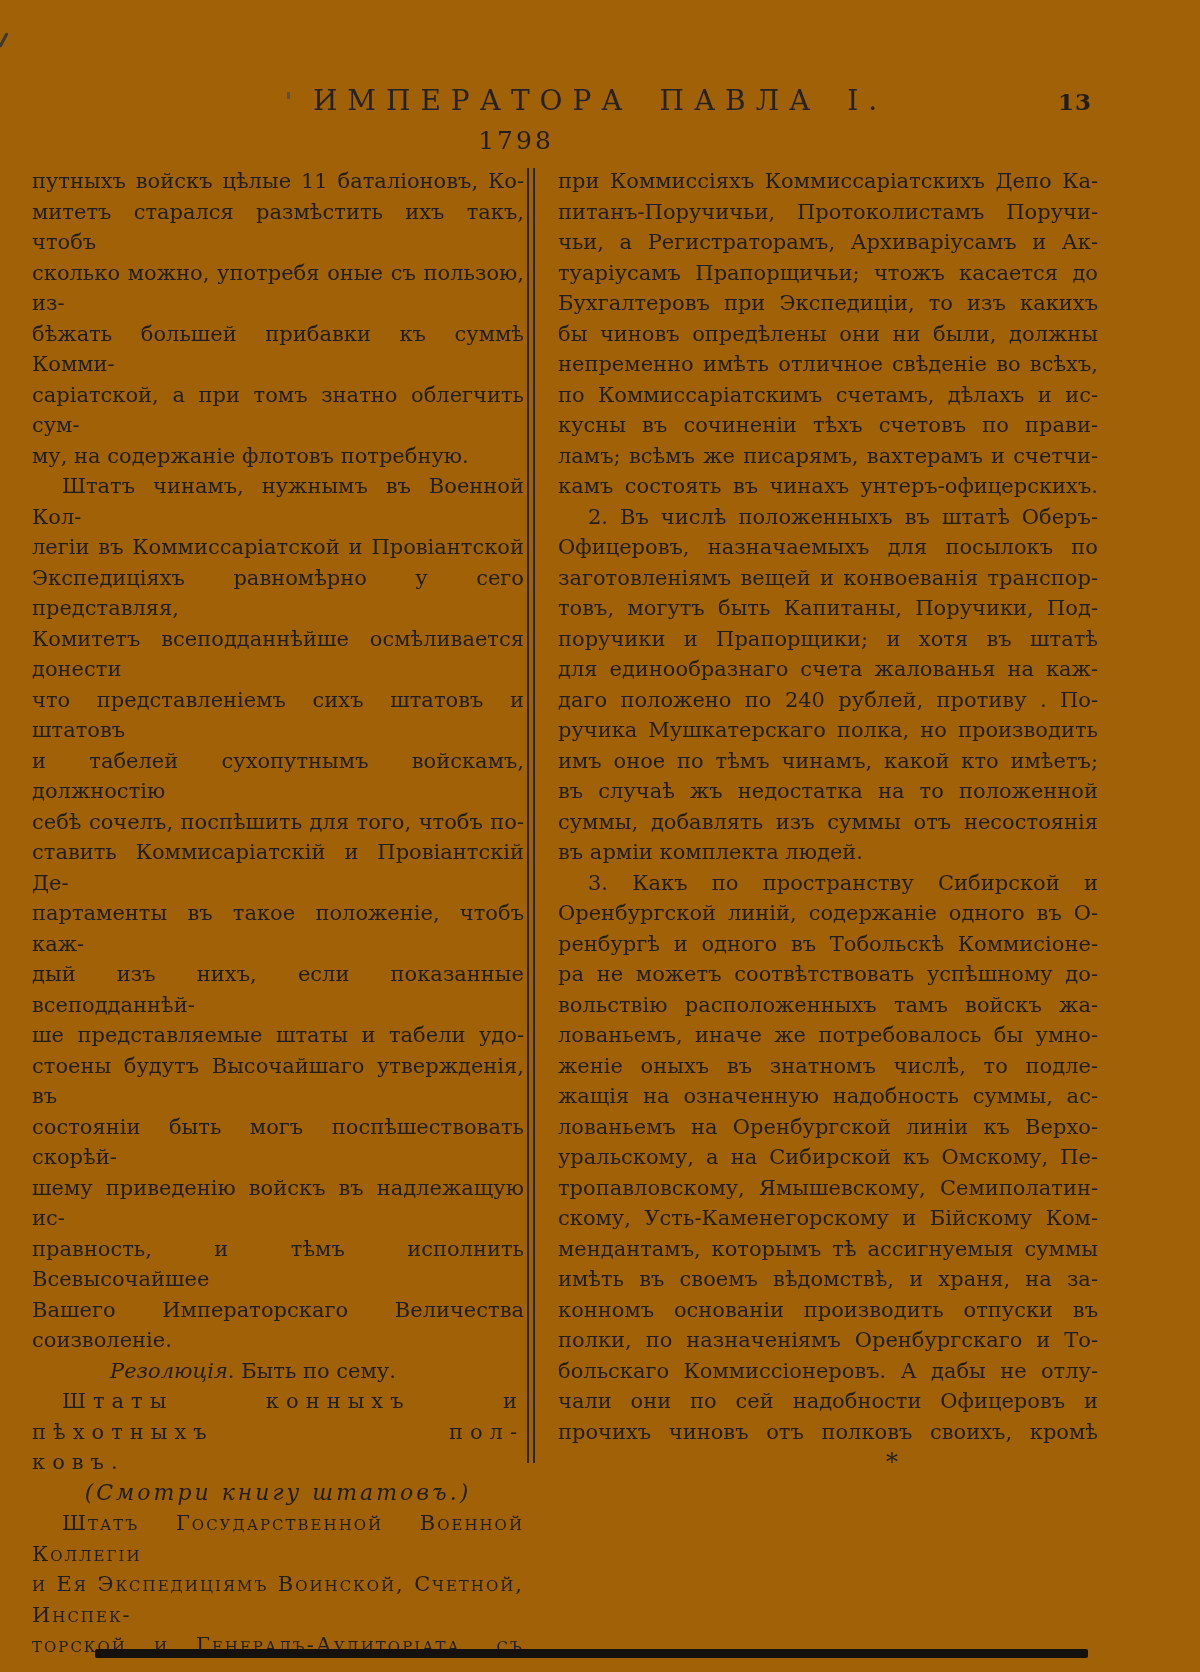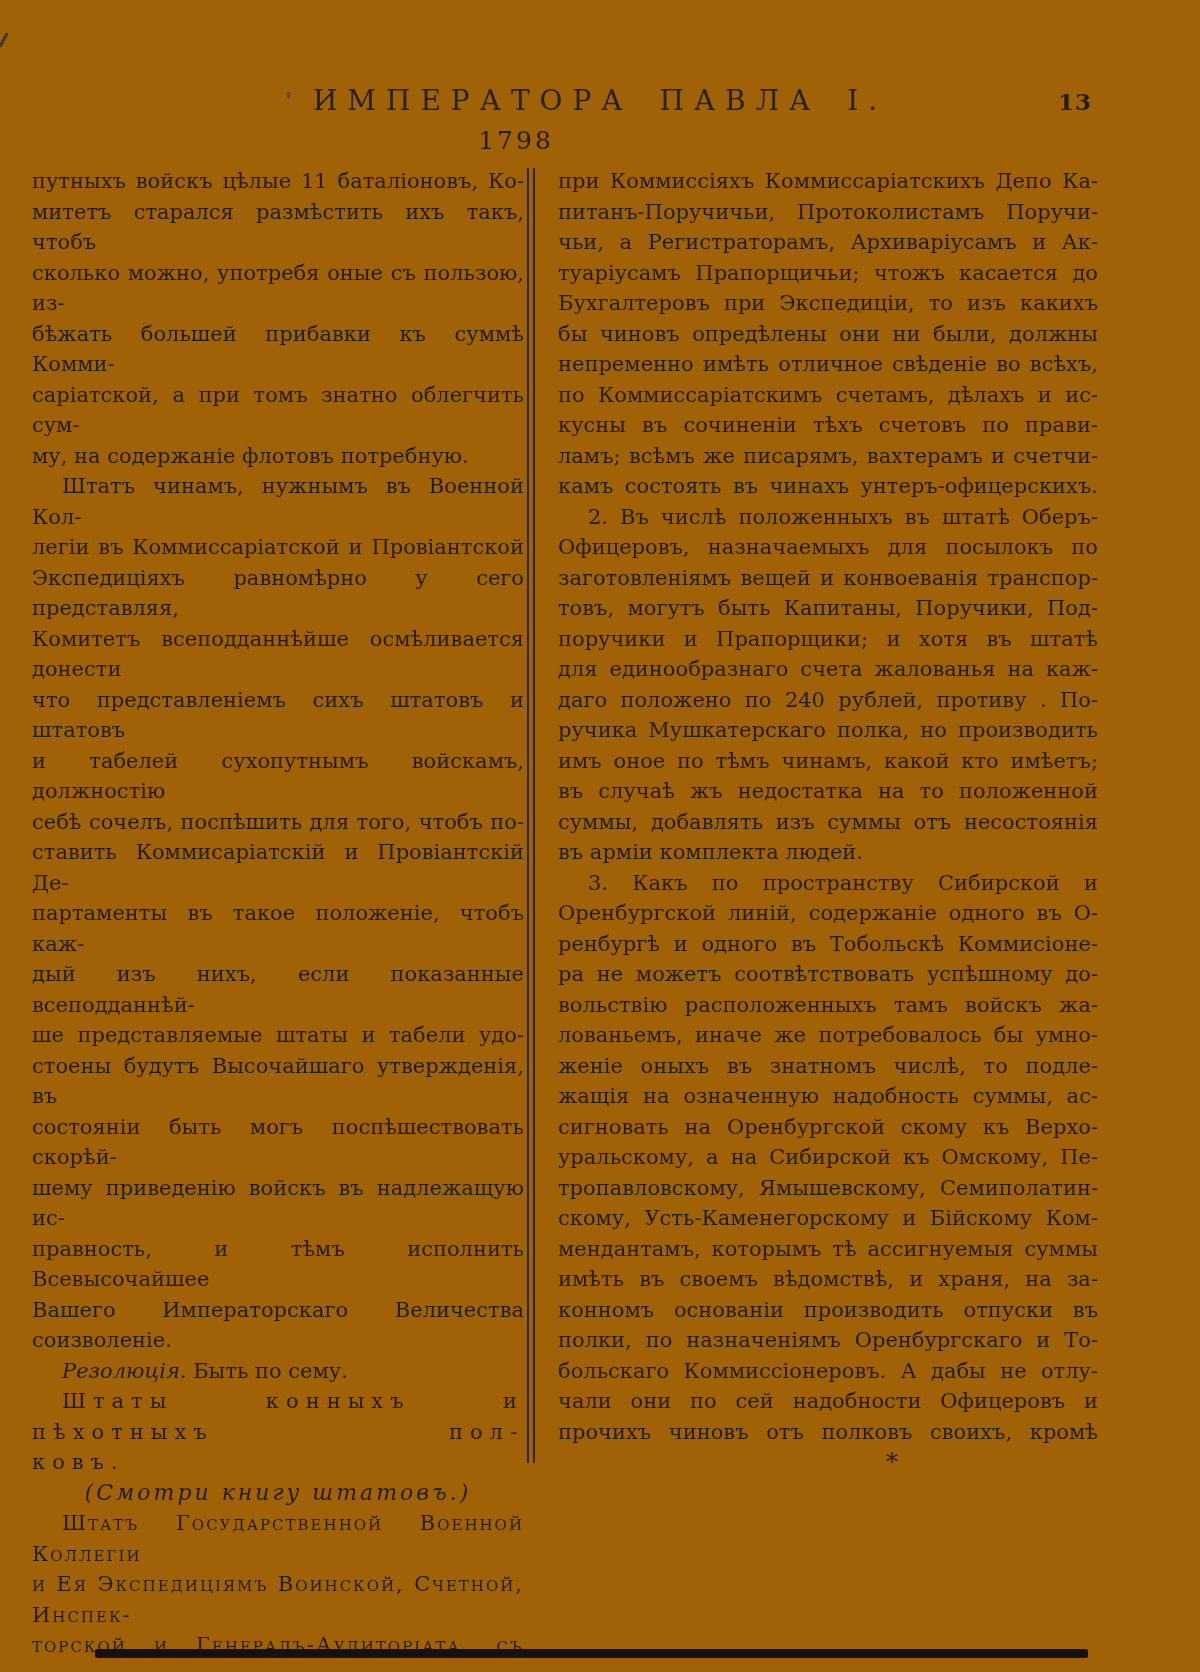--- a/index.html
+++ b/index.html
@@ -37,21 +37,21 @@
   }
   
   .line{white-space:normal;}
   .line.j{text-align:justify;text-align-last:justify;}
   .line.last{text-align:left;text-align-last:left;}
   .line.indent{text-indent:30px;}
   .line.center{text-align:right;text-align-last:center;}
   .line.italic{font-style:italic;font-size:22px;letter-spacing:3px;}
   .line.sc{font-variant:small-caps;letter-spacing:2px;}
   .line.spaced{letter-spacing:7px;}
-  .line i{font-style:italic;}
+  .line i{font-style:italic;margin-left:48px;}
   .line.star{text-align:left;text-align-last:left;padding-left:328px;font-size:24px;}
   
   .artifact-slash{
     position:absolute;left:2px;top:32px;width:3px;height:16px;
     background:#3a3835;transform:rotate(28deg);border-radius:2px;
   }
   .artifact-speck{
     position:absolute;left:287px;top:92px;width:3px;height:7px;
     background:#55504b;border-radius:1px;
   }
@@ -131,21 +131,21 @@
       <div class="line j">суммы, добавлять изъ суммы отъ несостоянія</div>
       <div class="line last">въ арміи комплекта людей.</div>
       <div class="line j indent">3. Какъ по пространству Сибирской и</div>
       <div class="line j">Оренбургской линій, содержаніе одного въ О-</div>
       <div class="line j">ренбургѣ и одного въ Тобольскѣ Коммисіоне-</div>
       <div class="line j">ра не можетъ соотвѣтствовать успѣшному до-</div>
       <div class="line j">вольствію расположенныхъ тамъ войскъ жа-</div>
       <div class="line j">лованьемъ, иначе же потребовалось бы умно-</div>
       <div class="line j">женіе оныхъ въ знатномъ числѣ, то подле-</div>
       <div class="line j">жащія на означенную надобность суммы, ас-</div>
-      <div class="line j">сигновать на Оренбургской скому къ Верхо-</div>
+      <div class="line j">лованьемъ на Оренбургской линіи къ Верхо-</div>
       <div class="line j">уральскому, а на Сибирской къ Омскому, Пе-</div>
       <div class="line j">тропавловскому, Ямышевскому, Семиполатин-</div>
       <div class="line j">скому, Усть-Каменегорскому и Бійскому Ком-</div>
       <div class="line j">мендантамъ, которымъ тѣ ассигнуемыя суммы</div>
       <div class="line j">имѣть въ своемъ вѣдомствѣ, и храня, на за-</div>
       <div class="line j">конномъ основаніи производить отпуски въ</div>
       <div class="line j">полки, по назначеніямъ Оренбургскаго и То-</div>
       <div class="line j">больскаго Коммиссіонеровъ. А дабы не отлу-</div>
       <div class="line j">чали они по сей надобности Офицеровъ и</div>
       <div class="line j">прочихъ чиновъ отъ полковъ своихъ, кромѣ</div>

